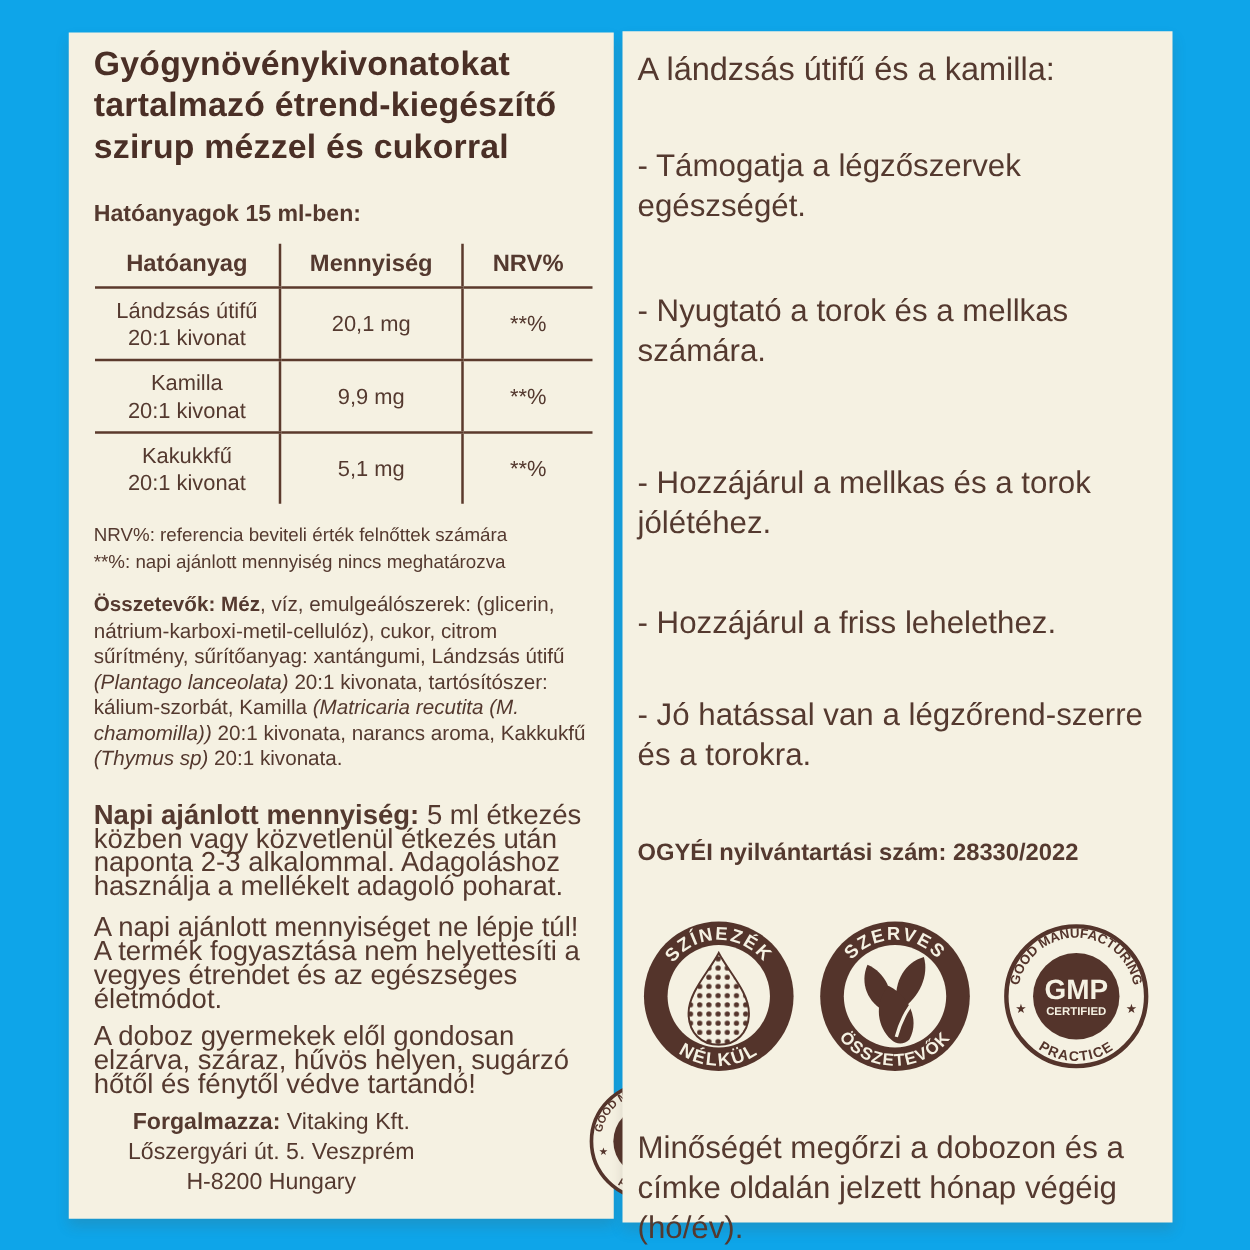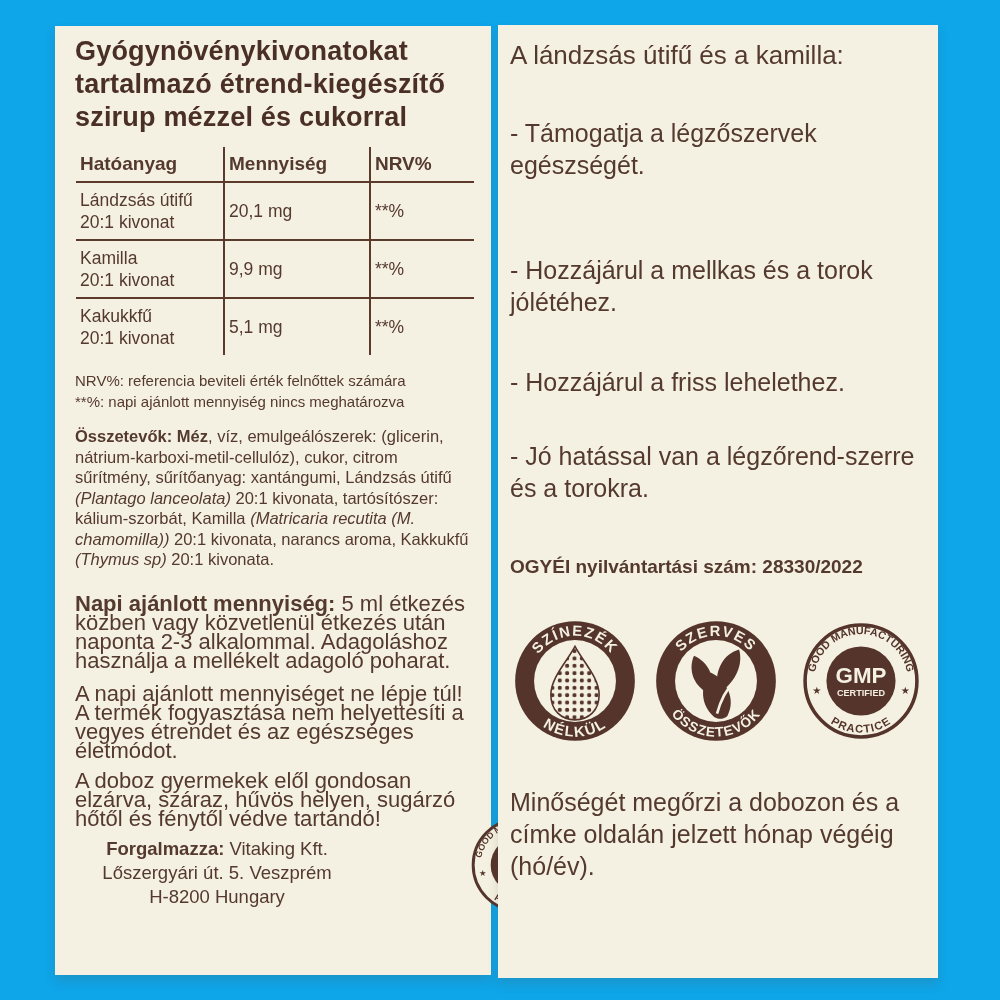--- a/index.html
+++ b/index.html
@@ -8,21 +8,21 @@
   .page { position:relative; width:1000px; height:1000px; background:#0ea5e9; overflow:hidden; }
 
   .panel { position:absolute; background:#f5f1e2; box-shadow:0 6px 10px rgba(90,80,60,.18); }
   .panel-left  { left:55px;  top:26px; width:436px; height:949px; padding:9px 20px; }
   .panel-right { left:498px; top:25px; width:440px; height:953px; padding:10px 12px; }
 
   
   .product-title { font-size:27px; font-weight:bold; line-height:33px; color:#4a2f26; letter-spacing:.2px; }
   .actives-heading { margin-top:26px; font-size:18.5px; font-weight:bold; }
   table.actives { margin-top:13px; border-collapse:collapse; width:398px; margin-left:1px; }
-  table.actives th, table.actives td { text-align:left; vertical-align:middle; padding:6px 4px;margin-top:12px; }
+  table.actives th, table.actives td { text-align:center; vertical-align:middle; padding:6px 4px;margin-top:12px; }
   table.actives th { font-size:19px; font-weight:bold; border-bottom:2px solid #5b3a2c; }
   table.actives td { font-size:17.5px; line-height:22px; }
   table.actives tr.body-row td { border-bottom:2px solid #5b3a2c; }
   table.actives tr.body-row:last-child td { border-bottom:none; }
   table.actives .c2 { border-left:2px solid #5b3a2c; width:146px; }
   table.actives .c3 { border-left:2px solid #5b3a2c; width:104px; }
   table.actives .c1 { width:148px; }
   table.actives tr.body-row td { height:56px; }
 
   .footnotes { margin-top:15px; font-size:15px; line-height:21px; }
@@ -49,20 +49,21 @@
 </style>
 </head>
 <body>
 
 <div class="page">
 
   <div class="panel panel-left">
 
     <div class="product-title">Gyógynövénykivonatokat tartalmazó étrend-kiegészítő szirup mézzel és cukorral</div>
 
+    <div class="actives-heading">Hatóanyagok 15 ml-ben:</div>
 
     <table class="actives">
       <tbody>
           <tr>
         <th class="c1">Hatóanyag</th>
         <th class="c2">Mennyiség</th>
         <th class="c3">NRV%</th>
       </tr>
       <tr class="body-row">
         <td class="c1">
@@ -126,20 +127,21 @@
         <text x="60" y="75" font-size="9" font-weight="bold" fill="#f5f1e2" text-anchor="middle">CERTIFIED</text>
       </svg>
     </div>
   </div>
 
   <div class="panel panel-right">
 
     <div class="benefits-heading">A lándzsás útifű és a kamilla:</div>
 
     <div class="benefit b1">- Támogatja a légzőszervek egészségét.</div>
+    <div class="benefit b2">- Nyugtató a torok és a mellkas számára.</div>
     <div class="benefit b3">- Hozzájárul a mellkas és a torok jólétéhez.</div>
     <div class="benefit b4">- Hozzájárul a friss lehelethez.</div>
     <div class="benefit b5">- Jó hatással van a légzőrend-szerre és a torokra.</div>
 
     <div class="registration">OGYÉI nyilvántartási szám: 28330/2022</div>
 
     <div class="badges-row">
 
       <div class="badge">
         <svg width="126" height="126" viewBox="0 0 120 120">

